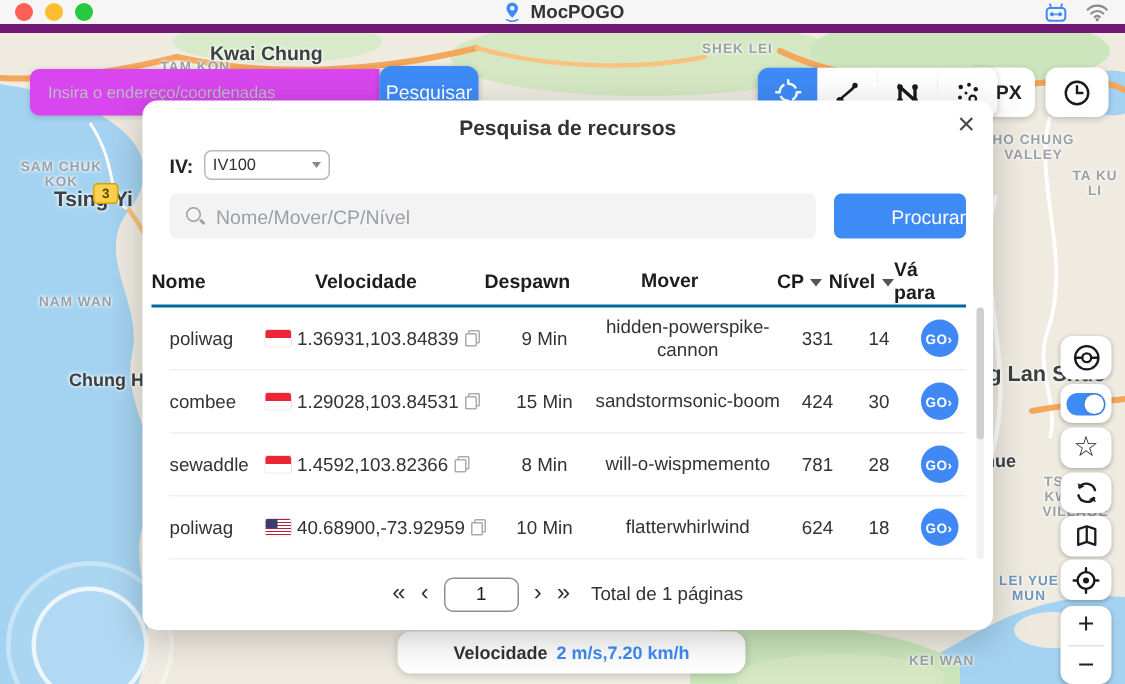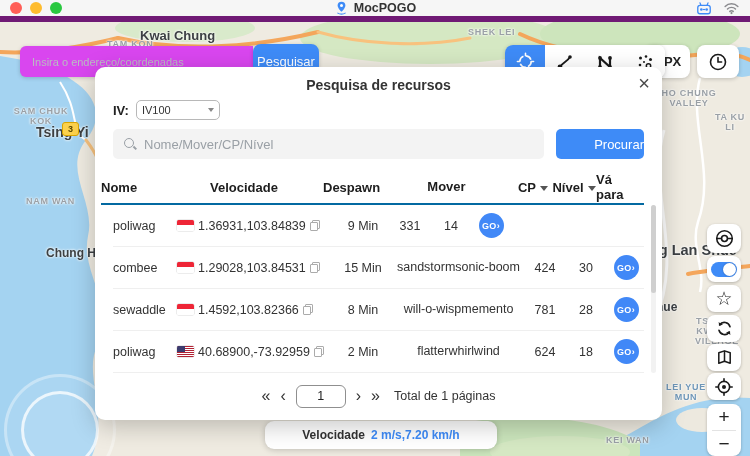--- a/index.html
+++ b/index.html
@@ -366,20 +366,21 @@
 
     <div class="tbody">
   <div class="trow">
     <div class="col-name">poliwag</div>
     <div class="col-coords">
       <span class="flag flag-sg"></span>
       <span>1.36931,103.84839</span>
       <span class="copy-icon"></span>
     </div>
     <div class="col-despawn">9 Min</div>
+    <div class="col-move">hidden-powerspike-cannon</div>
     <div class="col-cp">331</div>
     <div class="col-level">14</div>
     <div class="col-go">
       <button class="go-btn">GO›</button>
     </div>
   </div>
 
   <div class="trow">
     <div class="col-name">combee</div>
     <div class="col-coords">
@@ -412,21 +413,21 @@
     </div>
   </div>
 
   <div class="trow">
     <div class="col-name">poliwag</div>
     <div class="col-coords">
       <span class="flag flag-us"></span>
       <span>40.68900,-73.92959</span>
       <span class="copy-icon"></span>
     </div>
-    <div class="col-despawn">2 Min</div>
+    <div class="col-despawn">10 Min</div>
     <div class="col-move">flatterwhirlwind</div>
     <div class="col-cp">624</div>
     <div class="col-level">18</div>
     <div class="col-go">
       <button class="go-btn">GO›</button>
     </div>
   </div>
 </div>
 
     <div class="scroll-track">

